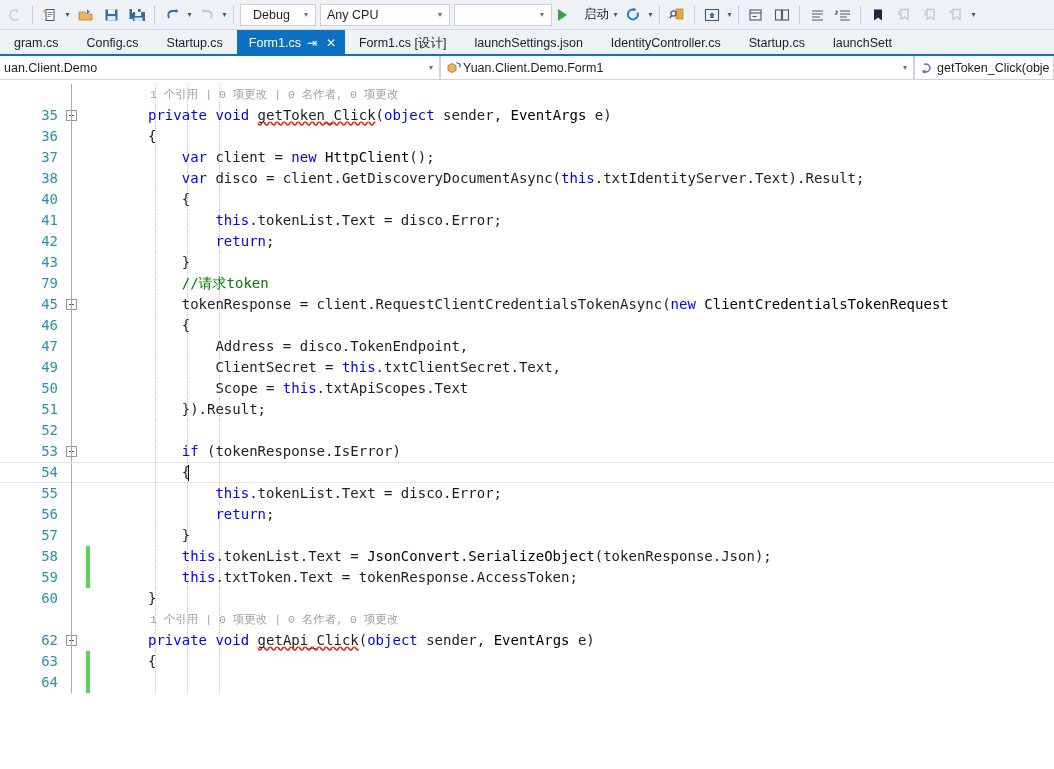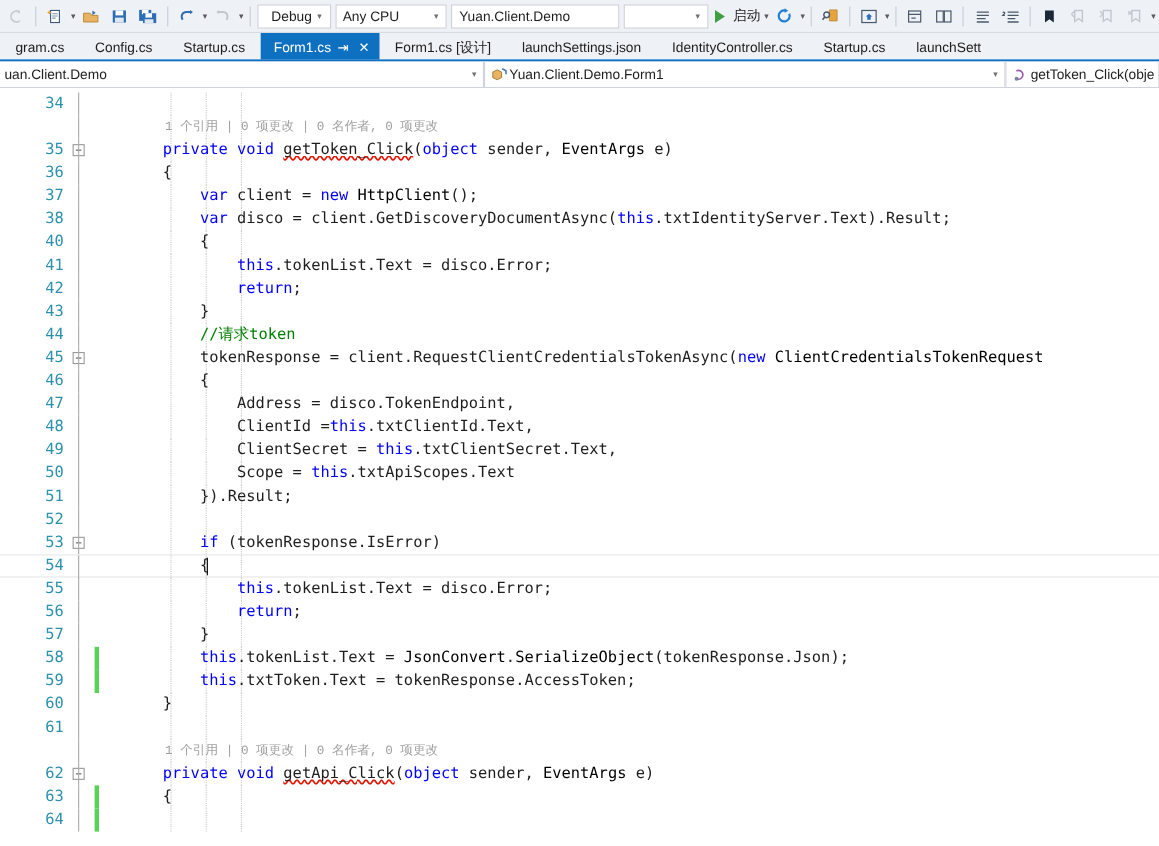--- a/index.html
+++ b/index.html
@@ -81,21 +81,21 @@
   .dd-blank { width: 98px; }
   .run-btn {
     display: inline-flex;
     align-items: center;
     height: 24px;
     padding: 0 2px 0 4px;
     font-size: 12.5px;
     color: #1e1e1e;
     cursor: default;
   }
-  .run-btn .lbl { margin-left: 7px; }
+  .run-btn .lbl { margin-left: 17px; }
   .tri-green {
     width: 0; height: 0;
     border-left: 9px solid #3f9d42;
     border-top: 6px solid transparent;
     border-bottom: 6px solid transparent;
   }
 
   
   .tabstrip {
     position: relative;
@@ -351,23 +351,20 @@
     <span class="tb-dropdown dd-debug">
       <span class="dd-text">Debug</span>
       <span class="dd-arrow">▾</span>
     </span>
 
     <span class="tb-dropdown dd-cpu">
       <span class="dd-text">Any CPU</span>
       <span class="dd-arrow">▾</span>
     </span>
 
-    <span class="tb-dropdown dd-proj">
-      <span class="dd-text">Yuan.Client.Demo</span>
-    </span>
 
     <span class="tb-dropdown dd-blank">
       <span class="dd-text"></span>
       <span class="dd-arrow">▾</span>
     </span>
 
     <span class="run-btn">
       <span class="tri-green"></span>
       <span class="lbl">启动</span>
     </span>
@@ -513,48 +510,45 @@
             <path d="M3 3.5 A4 4 0 1 1 3 10.5" fill="none" stroke="#9b59b6" stroke-width="1.5"></path>
             <circle cx="3.2" cy="10.6" r="1.8" fill="#7a8793"></circle>
           </svg>
       </span>
       <span class="nv-text">getToken_Click(obje</span>
     </span>
   </div>
 
   <div class="editor">
     <div class="codearea" id="codearea">
-        <div class="row"><span class="lnum">34</span><span class="guide" style="left: 155px;"></span><span class="guide" style="left: 187px;"></span><span class="guide" style="left: 219px;"></span><span class="codetext"></span><span class="foldline"></span></div>
         <div class="row codelens"><span class="guide" style="left: 155px;"></span><span class="guide" style="left: 187px;"></span><span class="guide" style="left: 219px;"></span><span class="codetext">1 个引用 | 0 项更改 | 0 名作者, 0 项更改</span><span class="foldline"></span></div>
         <div class="row"><span class="lnum">35</span><span class="fold"></span><span class="guide" style="left: 155px;"></span><span class="guide" style="left: 187px;"></span><span class="guide" style="left: 219px;"></span><span class="codetext"><span class="kw">private </span><span class="kw">void </span><span class="meth err">getToken_Click</span><span class="plain">(</span><span class="kw">object</span><span class="plain"> sender, </span><span class="type">EventArgs</span><span class="plain"> e)</span></span><span class="foldline"></span></div>
         <div class="row"><span class="lnum">36</span><span class="guide" style="left: 155px;"></span><span class="guide" style="left: 187px;"></span><span class="guide" style="left: 219px;"></span><span class="codetext"><span class="plain">{</span></span><span class="foldline"></span></div>
         <div class="row"><span class="lnum">37</span><span class="guide" style="left: 155px;"></span><span class="guide" style="left: 187px;"></span><span class="guide" style="left: 219px;"></span><span class="codetext"><span class="plain">    </span><span class="kw">var</span><span class="plain"> client = </span><span class="kw">new</span><span class="plain"> </span><span class="type">HttpClient</span><span class="plain">();</span></span><span class="foldline"></span></div>
         <div class="row"><span class="lnum">38</span><span class="guide" style="left: 155px;"></span><span class="guide" style="left: 187px;"></span><span class="guide" style="left: 219px;"></span><span class="codetext"><span class="plain">    </span><span class="kw">var</span><span class="plain"> disco = client.GetDiscoveryDocumentAsync(</span><span class="kw">this</span><span class="plain">.txtIdentityServer.Text).Result;</span></span><span class="foldline"></span></div>
         <div class="row"><span class="lnum">40</span><span class="guide" style="left: 155px;"></span><span class="guide" style="left: 187px;"></span><span class="guide" style="left: 219px;"></span><span class="codetext"><span class="plain">    {</span></span><span class="foldline"></span></div>
         <div class="row"><span class="lnum">41</span><span class="guide" style="left: 155px;"></span><span class="guide" style="left: 187px;"></span><span class="guide" style="left: 219px;"></span><span class="codetext"><span class="plain">        </span><span class="kw">this</span><span class="plain">.tokenList.Text = disco.Error;</span></span><span class="foldline"></span></div>
         <div class="row"><span class="lnum">42</span><span class="guide" style="left: 155px;"></span><span class="guide" style="left: 187px;"></span><span class="guide" style="left: 219px;"></span><span class="codetext"><span class="plain">        </span><span class="kw">return</span><span class="plain">;</span></span><span class="foldline"></span></div>
         <div class="row"><span class="lnum">43</span><span class="guide" style="left: 155px;"></span><span class="guide" style="left: 187px;"></span><span class="guide" style="left: 219px;"></span><span class="codetext"><span class="plain">    }</span></span><span class="foldline"></span></div>
-        <div class="row"><span class="lnum">44</span><span class="guide" style="left: 155px;"></span><span class="guide" style="left: 187px;"></span><span class="guide" style="left: 219px;"></span><span class="codetext"><span class="cmt">    //请求token</span></span><span class="foldline"></span></div>
+        <div class="row"><span class="lnum">79</span><span class="guide" style="left: 155px;"></span><span class="guide" style="left: 187px;"></span><span class="guide" style="left: 219px;"></span><span class="codetext"><span class="cmt">    //请求token</span></span><span class="foldline"></span></div>
         <div class="row"><span class="lnum">45</span><span class="fold"></span><span class="guide" style="left: 155px;"></span><span class="guide" style="left: 187px;"></span><span class="guide" style="left: 219px;"></span><span class="codetext"><span class="plain">    tokenResponse = client.RequestClientCredentialsTokenAsync(</span><span class="kw">new</span><span class="plain"> </span><span class="type">ClientCredentialsTokenRequest</span></span><span class="foldline"></span></div>
         <div class="row"><span class="lnum">46</span><span class="guide" style="left: 155px;"></span><span class="guide" style="left: 187px;"></span><span class="guide" style="left: 219px;"></span><span class="codetext"><span class="plain">    {</span></span><span class="foldline"></span></div>
         <div class="row"><span class="lnum">47</span><span class="guide" style="left: 155px;"></span><span class="guide" style="left: 187px;"></span><span class="guide" style="left: 219px;"></span><span class="codetext"><span class="plain">        Address = disco.TokenEndpoint,</span></span><span class="foldline"></span></div>
-        <div class="row"><span class="lnum">48</span><span class="guide" style="left: 155px;"></span><span class="guide" style="left: 187px;"></span><span class="guide" style="left: 219px;"></span><span class="codetext"><span class="plain">        ClientId =</span><span class="kw">this</span><span class="plain">.txtClientId.Text,</span></span><span class="foldline"></span></div>
         <div class="row"><span class="lnum">49</span><span class="guide" style="left: 155px;"></span><span class="guide" style="left: 187px;"></span><span class="guide" style="left: 219px;"></span><span class="codetext"><span class="plain">        ClientSecret = </span><span class="kw">this</span><span class="plain">.txtClientSecret.Text,</span></span><span class="foldline"></span></div>
         <div class="row"><span class="lnum">50</span><span class="guide" style="left: 155px;"></span><span class="guide" style="left: 187px;"></span><span class="guide" style="left: 219px;"></span><span class="codetext"><span class="plain">        Scope = </span><span class="kw">this</span><span class="plain">.txtApiScopes.Text</span></span><span class="foldline"></span></div>
         <div class="row"><span class="lnum">51</span><span class="guide" style="left: 155px;"></span><span class="guide" style="left: 187px;"></span><span class="guide" style="left: 219px;"></span><span class="codetext"><span class="plain">    }).Result;</span></span><span class="foldline"></span></div>
         <div class="row"><span class="lnum">52</span><span class="guide" style="left: 155px;"></span><span class="guide" style="left: 187px;"></span><span class="guide" style="left: 219px;"></span><span class="codetext"></span><span class="foldline"></span></div>
         <div class="row"><span class="lnum">53</span><span class="fold"></span><span class="guide" style="left: 155px;"></span><span class="guide" style="left: 187px;"></span><span class="guide" style="left: 219px;"></span><span class="codetext"><span class="plain">    </span><span class="kw">if</span><span class="plain"> (tokenResponse.IsError)</span></span><span class="foldline"></span></div>
         <div class="row current"><span class="lnum">54</span><span class="guide" style="left: 155px;"></span><span class="guide" style="left: 187px;"></span><span class="guide" style="left: 219px;"></span><span class="codetext"><span class="plain">    {</span></span><span class="caret"></span><span class="foldline"></span></div>
         <div class="row"><span class="lnum">55</span><span class="guide" style="left: 155px;"></span><span class="guide" style="left: 187px;"></span><span class="guide" style="left: 219px;"></span><span class="codetext"><span class="plain">        </span><span class="kw">this</span><span class="plain">.tokenList.Text = disco.Error;</span></span><span class="foldline"></span></div>
         <div class="row"><span class="lnum">56</span><span class="guide" style="left: 155px;"></span><span class="guide" style="left: 187px;"></span><span class="guide" style="left: 219px;"></span><span class="codetext"><span class="plain">        </span><span class="kw">return</span><span class="plain">;</span></span><span class="foldline"></span></div>
         <div class="row"><span class="lnum">57</span><span class="guide" style="left: 155px;"></span><span class="guide" style="left: 187px;"></span><span class="guide" style="left: 219px;"></span><span class="codetext"><span class="plain">    }</span></span><span class="foldline"></span></div>
         <div class="row"><span class="lnum">58</span><span class="gutter-change"></span><span class="guide" style="left: 155px;"></span><span class="guide" style="left: 187px;"></span><span class="guide" style="left: 219px;"></span><span class="codetext"><span class="plain">    </span><span class="kw">this</span><span class="plain">.tokenList.Text = </span><span class="type">JsonConvert</span><span class="plain">.</span><span class="type">SerializeObject</span><span class="plain">(tokenResponse.Json);</span></span><span class="foldline"></span></div>
         <div class="row"><span class="lnum">59</span><span class="gutter-change"></span><span class="guide" style="left: 155px;"></span><span class="guide" style="left: 187px;"></span><span class="guide" style="left: 219px;"></span><span class="codetext"><span class="plain">    </span><span class="kw">this</span><span class="plain">.txtToken.Text = tokenResponse.AccessToken;</span></span><span class="foldline"></span></div>
         <div class="row"><span class="lnum">60</span><span class="guide" style="left: 155px;"></span><span class="guide" style="left: 187px;"></span><span class="guide" style="left: 219px;"></span><span class="codetext"><span class="plain">}</span></span><span class="foldline"></span></div>
-        <div class="row"><span class="lnum">61</span><span class="guide" style="left: 155px;"></span><span class="guide" style="left: 187px;"></span><span class="guide" style="left: 219px;"></span><span class="codetext"></span><span class="foldline"></span></div>
         <div class="row codelens"><span class="guide" style="left: 155px;"></span><span class="guide" style="left: 187px;"></span><span class="guide" style="left: 219px;"></span><span class="codetext">1 个引用 | 0 项更改 | 0 名作者, 0 项更改</span><span class="foldline"></span></div>
         <div class="row"><span class="lnum">62</span><span class="fold"></span><span class="guide" style="left: 155px;"></span><span class="guide" style="left: 187px;"></span><span class="guide" style="left: 219px;"></span><span class="codetext"><span class="kw">private </span><span class="kw">void </span><span class="meth err">getApi_Click</span><span class="plain">(</span><span class="kw">object</span><span class="plain"> sender, </span><span class="type">EventArgs</span><span class="plain"> e)</span></span><span class="foldline"></span></div>
         <div class="row"><span class="lnum">63</span><span class="gutter-change"></span><span class="guide" style="left: 155px;"></span><span class="guide" style="left: 187px;"></span><span class="guide" style="left: 219px;"></span><span class="codetext"><span class="plain">{</span></span><span class="foldline"></span></div>
         <div class="row"><span class="lnum">64</span><span class="gutter-change"></span><span class="guide" style="left: 155px;"></span><span class="guide" style="left: 187px;"></span><span class="guide" style="left: 219px;"></span><span class="codetext"></span><span class="foldline"></span></div>
       </div>
 
   </div>
 
 </div>
 

